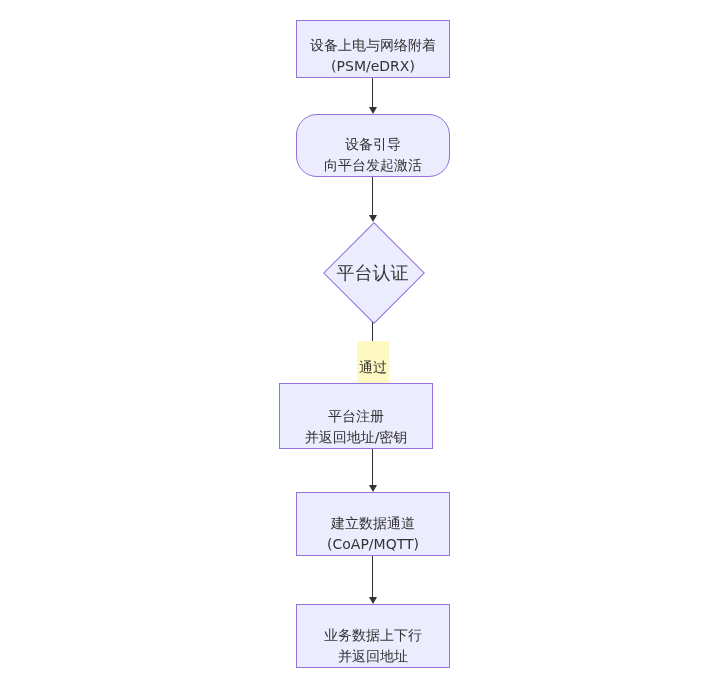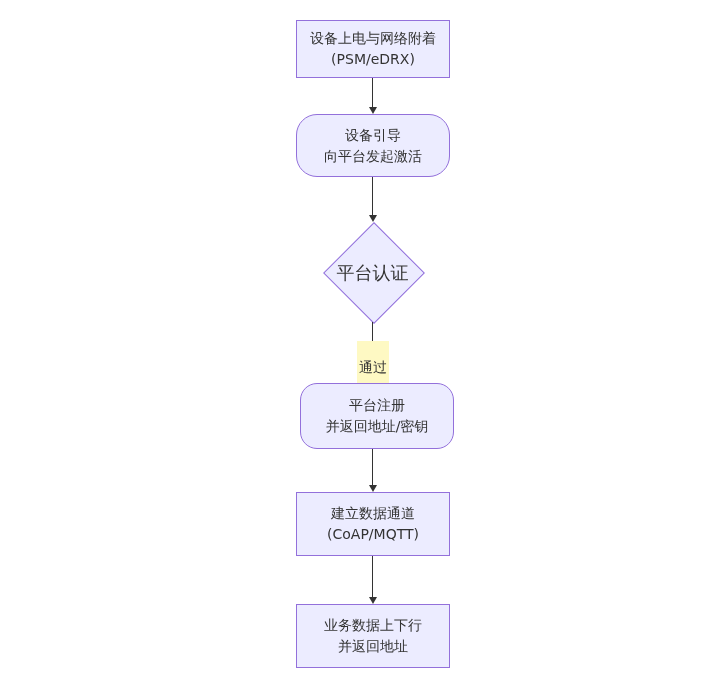--- a/index.html
+++ b/index.html
@@ -17,21 +17,21 @@
     color: #333333;
   }
   .node {
     position: absolute;
     box-sizing: border-box;
     background: #ECECFF;
     border: 1px solid #9370DB;
     display: flex;
     flex-direction: column;
     align-items: center;
-    justify-content: center;
+    justify-content: flex-end;
     font-size: 14px;
     line-height: 21px;
     text-align: center;
   }
   .node span { display: block; white-space: nowrap; }
   .diamond-wrap {
     position: absolute;
     display: flex;
     align-items: center;
     justify-content: center;
@@ -112,21 +112,21 @@
     <div class="diamond-shape"></div>
     <span class="diamond-label">平台认证</span>
   </div>
 
   <div class="arrow" style="left:368px; top:322px; height:61px;">
     <div class="shaft"></div>
     <div class="head"></div>
   </div>
   <div class="edge-label" style="left:373px; top:341px;">通过</div>
 
-  <div class="node" style="left:300px; top:383px; width:154px; height:66px;border-radius:17px;">
+  <div class="node" style="left:279px; top:383px; width:154px; height:66px;">
     <span>平台注册</span>
     <span>并返回地址/密钥</span>
   </div>
 
   <div class="arrow" style="left:368px; top:449px; height:43px;">
     <div class="shaft"></div>
     <div class="head"></div>
   </div>
 
   <div class="node" style="left:296px; top:492px; width:154px; height:64px;">

